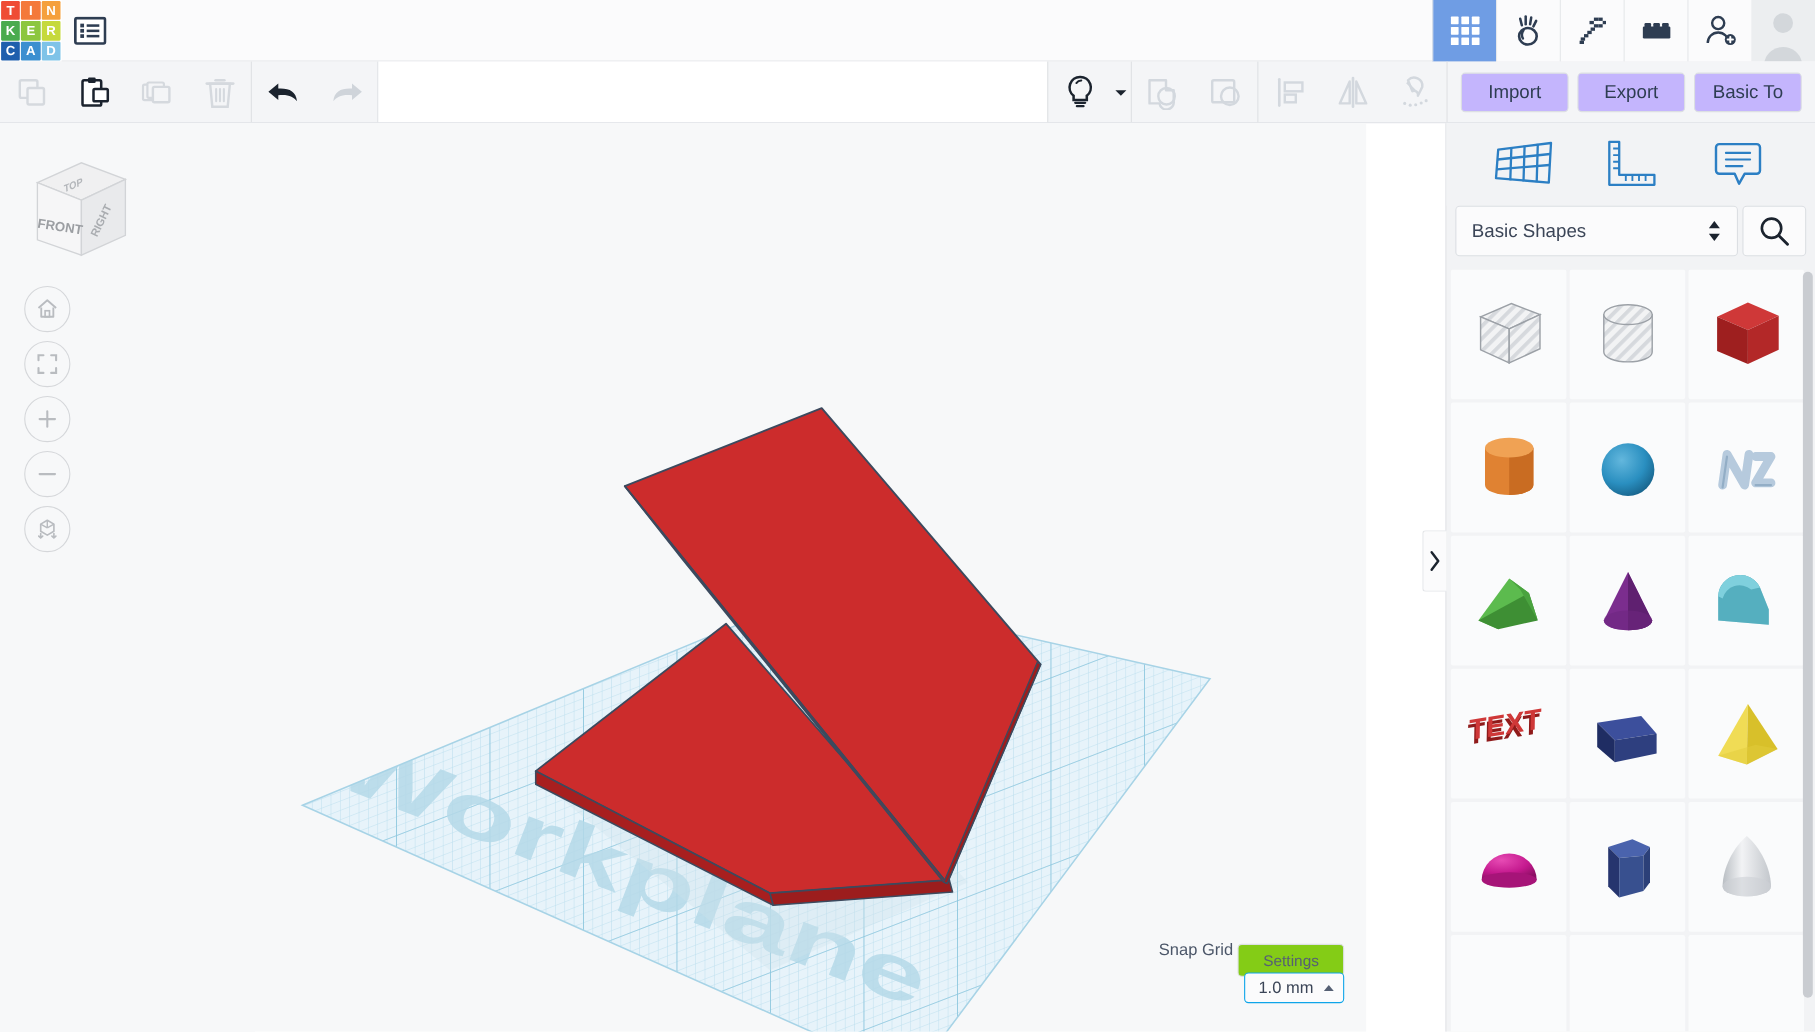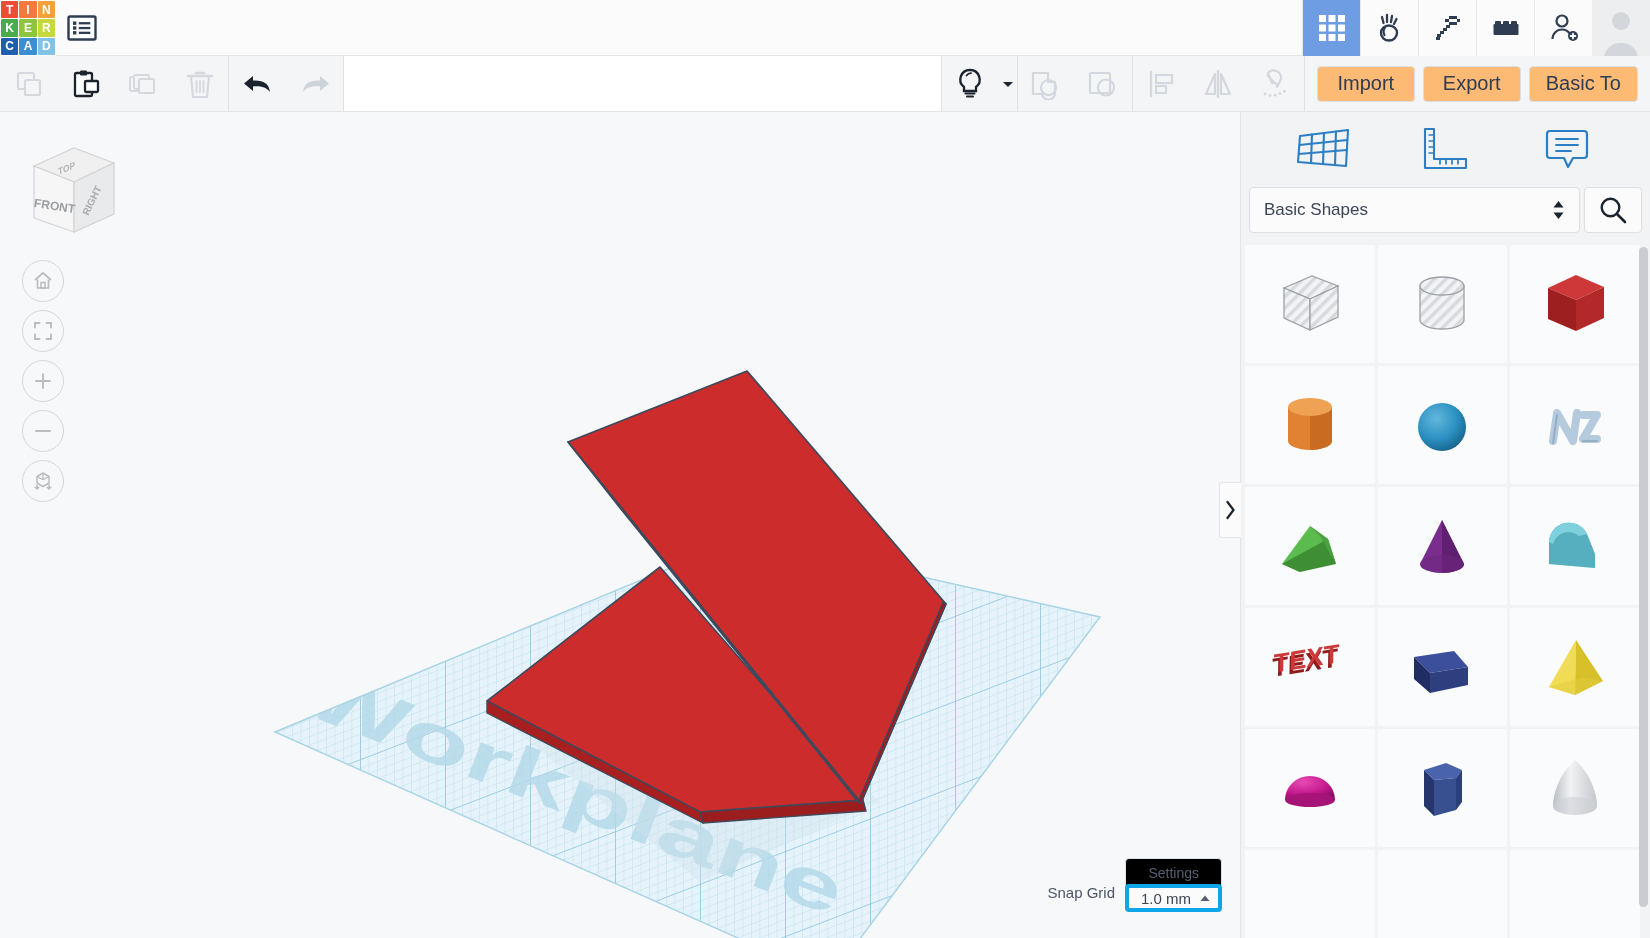--- a/index.html
+++ b/index.html
@@ -64,22 +64,22 @@
     width: 57px; height: 55px;
     display: flex; align-items: center; justify-content: center;
   }
   .tb-sep { width: 1px; background: #dfe1e4; margin: 0; align-self: stretch; }
   .tb-flex { flex: 1 1 auto; }
   .tb-zone-white { background: #ffffff; }
   .tb-caret { width: 18px; display:flex; align-items:center; justify-content:center; }
   .tb-actions { display: flex; align-items: center; gap: 8px; padding: 0 12px; }
   .tb-action-btn {
     height: 36px; min-width: 98px; padding: 0 16px;
-    background: #fdba74; border: 1px solid #dcdfe3; border-radius: 4px;
-    color: #2e3d52; font-size: 20px;
+    background: #c4b5fd; border: 1px solid #dcdfe3; border-radius: 4px;
+    color: #2e3d52; font-size: 17px;
     display: flex; align-items: center; justify-content: center;
   }
 
   
   .canvas {
     position: absolute; top: 112px; left: 0; width: 1242px; height: 826px;
     background: #f7f8f9;
     overflow: hidden;
   }
   .viewcube { position: absolute; left: 16px; top: 18px; width: 112px; height: 112px; }
@@ -88,39 +88,39 @@
     display: flex; flex-direction: column; gap: 8px;
   }
   .navbtn {
     width: 42px; height: 42px; border-radius: 50%;
     border: 1px solid #d5d7da; background: rgba(255,255,255,0.0);
     display: flex; align-items: center; justify-content: center;
   }
   .settings-btn {
     position: absolute; right: 20px; bottom: 50px;
     height: 30px; padding: 0 22px;
-    background: #000000; border: 1px solid #dde0e4; border-radius: 4px;
+    background: #84cc16; border: 1px solid #dde0e4; border-radius: 4px;
     color: #566074; font-size: 14px;
     display: flex; align-items: center; justify-content: center;
   }
   .snaprow {
     position: absolute; right: 20px; bottom: 26px;
     display: flex; align-items: flex-start; gap: 10px;
   }
   .snap-label { color: #4b5668; font-size: 15px; }
   .snap-select {
     height: 28px; padding: 0 8px 0 12px;
-    background: #fbfbfc; border: 4px solid #0ea5e9; border-radius: 4px;
+    background: #fbfbfc; border: 1px solid #0ea5e9; border-radius: 4px;
     color: #3b4557; font-size: 15px;
-    display: flex; align-items: center; gap: 9px;
+    display: flex; align-items: center; gap: 9px; margin-top: 29px;
   }
 
   
   .rpanel {
-    position: absolute; top: 112px; right: 0; width: 410px; height: 826px;
+    position: absolute; top: 112px; right: 0; width: 336px; height: 826px;
     background: #f2f3f5; border-left: 1px solid #e3e5e8;
     display: flex; flex-direction: column;
   }
   .rp-toolrow {
     height: 78px; display: flex; align-items: center; justify-content: space-around;
     padding: 0 22px; background: #f2f3f5;
   }
   .rp-tool { width: 66px; height: 56px; display: flex; align-items: center; justify-content: center; }
   .rp-searchrow { display: flex; padding: 0 8px 12px 8px; gap: 4px; }
   .rp-select {

